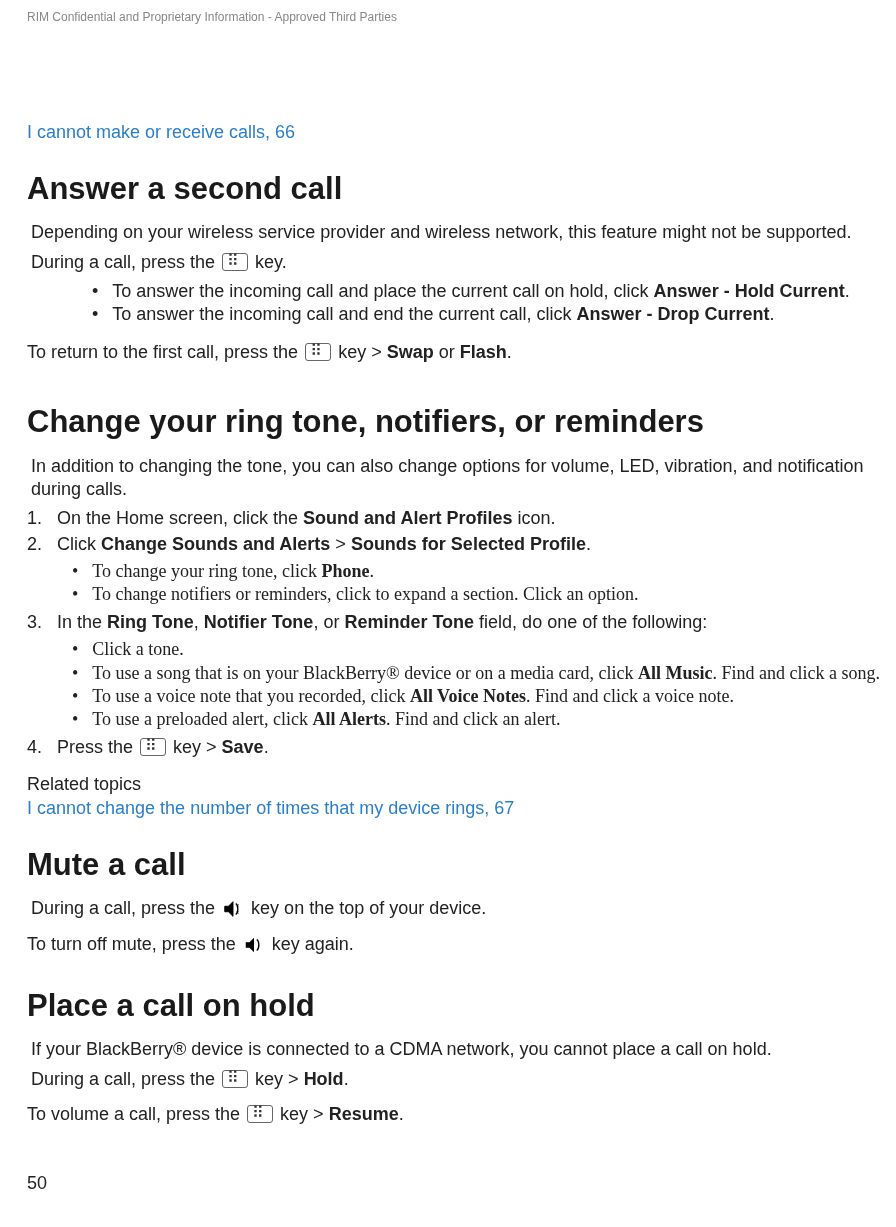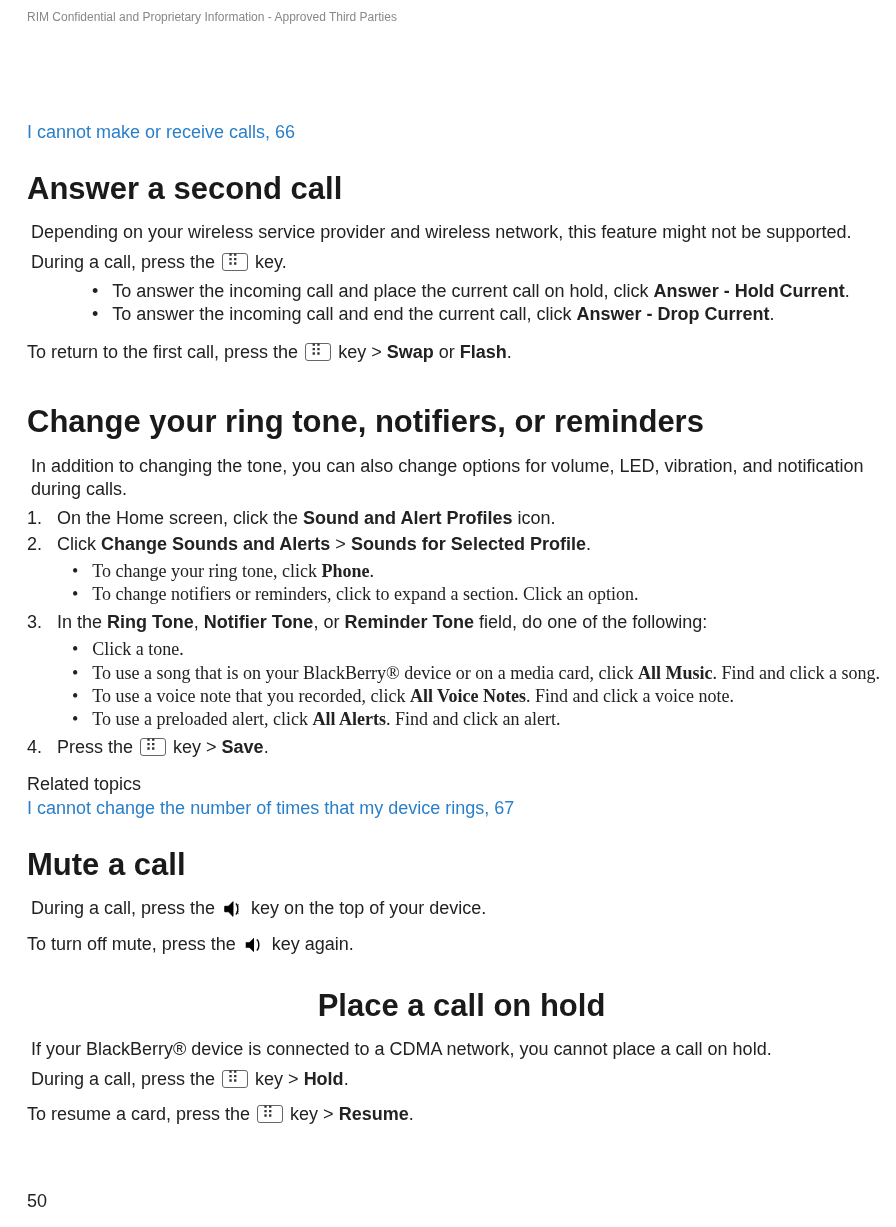--- a/index.html
+++ b/index.html
@@ -67,21 +67,21 @@
     ol { margin: 4px 0 4px 15px; list-style: none; }
     ol > li { margin-bottom: 2px; position: relative; padding-left: 30px; }
     ol > li > .num { position: absolute; left: 0; }
     ul.bull { list-style: none; }
     ul.bull > li::before { content: "•"; margin-right: 14px; }
     ul.inner { margin-left: 45px; font-family: Liberation Serif, serif; }
     .bold { font-weight: bold; }
     .related-title { font-weight: normal; margin-top: 14px; font-size: 18px; }
     .page-num {
       position: absolute;
-      bottom: 14px;
+      bottom: 32px;
       left: 27px;
       font-size: 18px;
     }
   </style>
 </head>
 <body>
 
 <div class="confidential">RIM Confidential and Proprietary Information - Approved Third Parties</div>
 
 <a class="link">I cannot make or receive calls, 66</a>
@@ -133,22 +133,22 @@
 </p>
 <p style="margin-top:12px; margin-left:0;">
   <span>To turn off mute, press the </span>
   <svg class="speaker-icon" viewBox="0 0 24 24">
       <path d="M3 9v6h4l5 5V4L7 9H3z" fill="#000"></path>
       <path d="M15 6 c3 2 3 10 0 12" fill="none" stroke="#000" stroke-width="1.5"></path>
     </svg>
   <span> key again.</span>
 </p>
 
-<h2 style="margin-top:30px;text-align:center;">Place a call on hold</h2>
+<h2 style="margin-top:30px;">Place a call on hold</h2>
 <p>If your BlackBerry® device is connected to a CDMA network, you cannot place a call on hold.</p>
 <p>
   <span>During a call, press the </span><span class="bb-icon"></span><span> key &gt; </span><span class="bold">Hold</span><span>.</span>
 </p>
 <p style="margin-top:12px; margin-left:0;">
-  <span>To resume a card, press the </span><span class="bb-icon"></span><span> key &gt; </span><span class="bold">Resume</span><span>.</span>
+  <span>To volume a call, press the </span><span class="bb-icon"></span><span> key &gt; </span><span class="bold">Resume</span><span>.</span>
 </p>
 
 <div class="page-num">50</div>
 
 </body></html>

